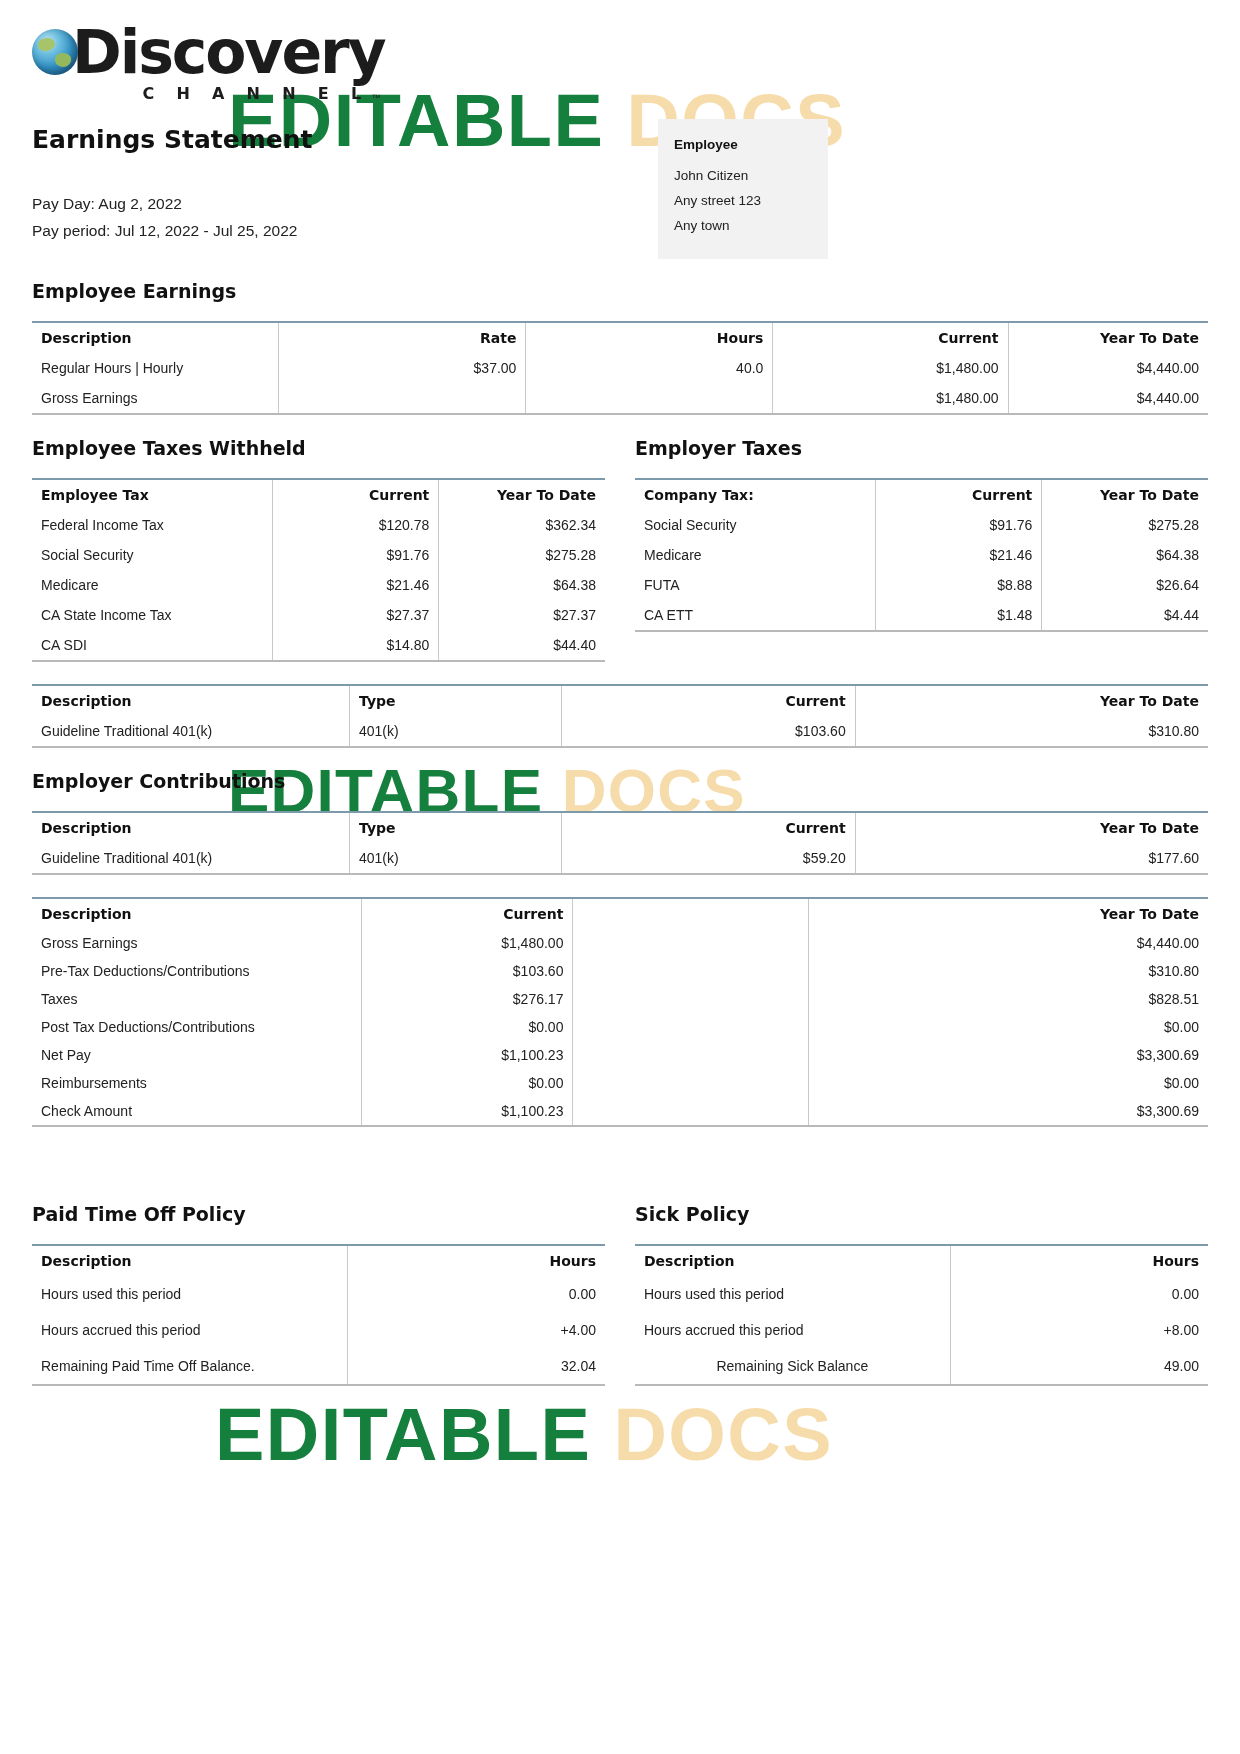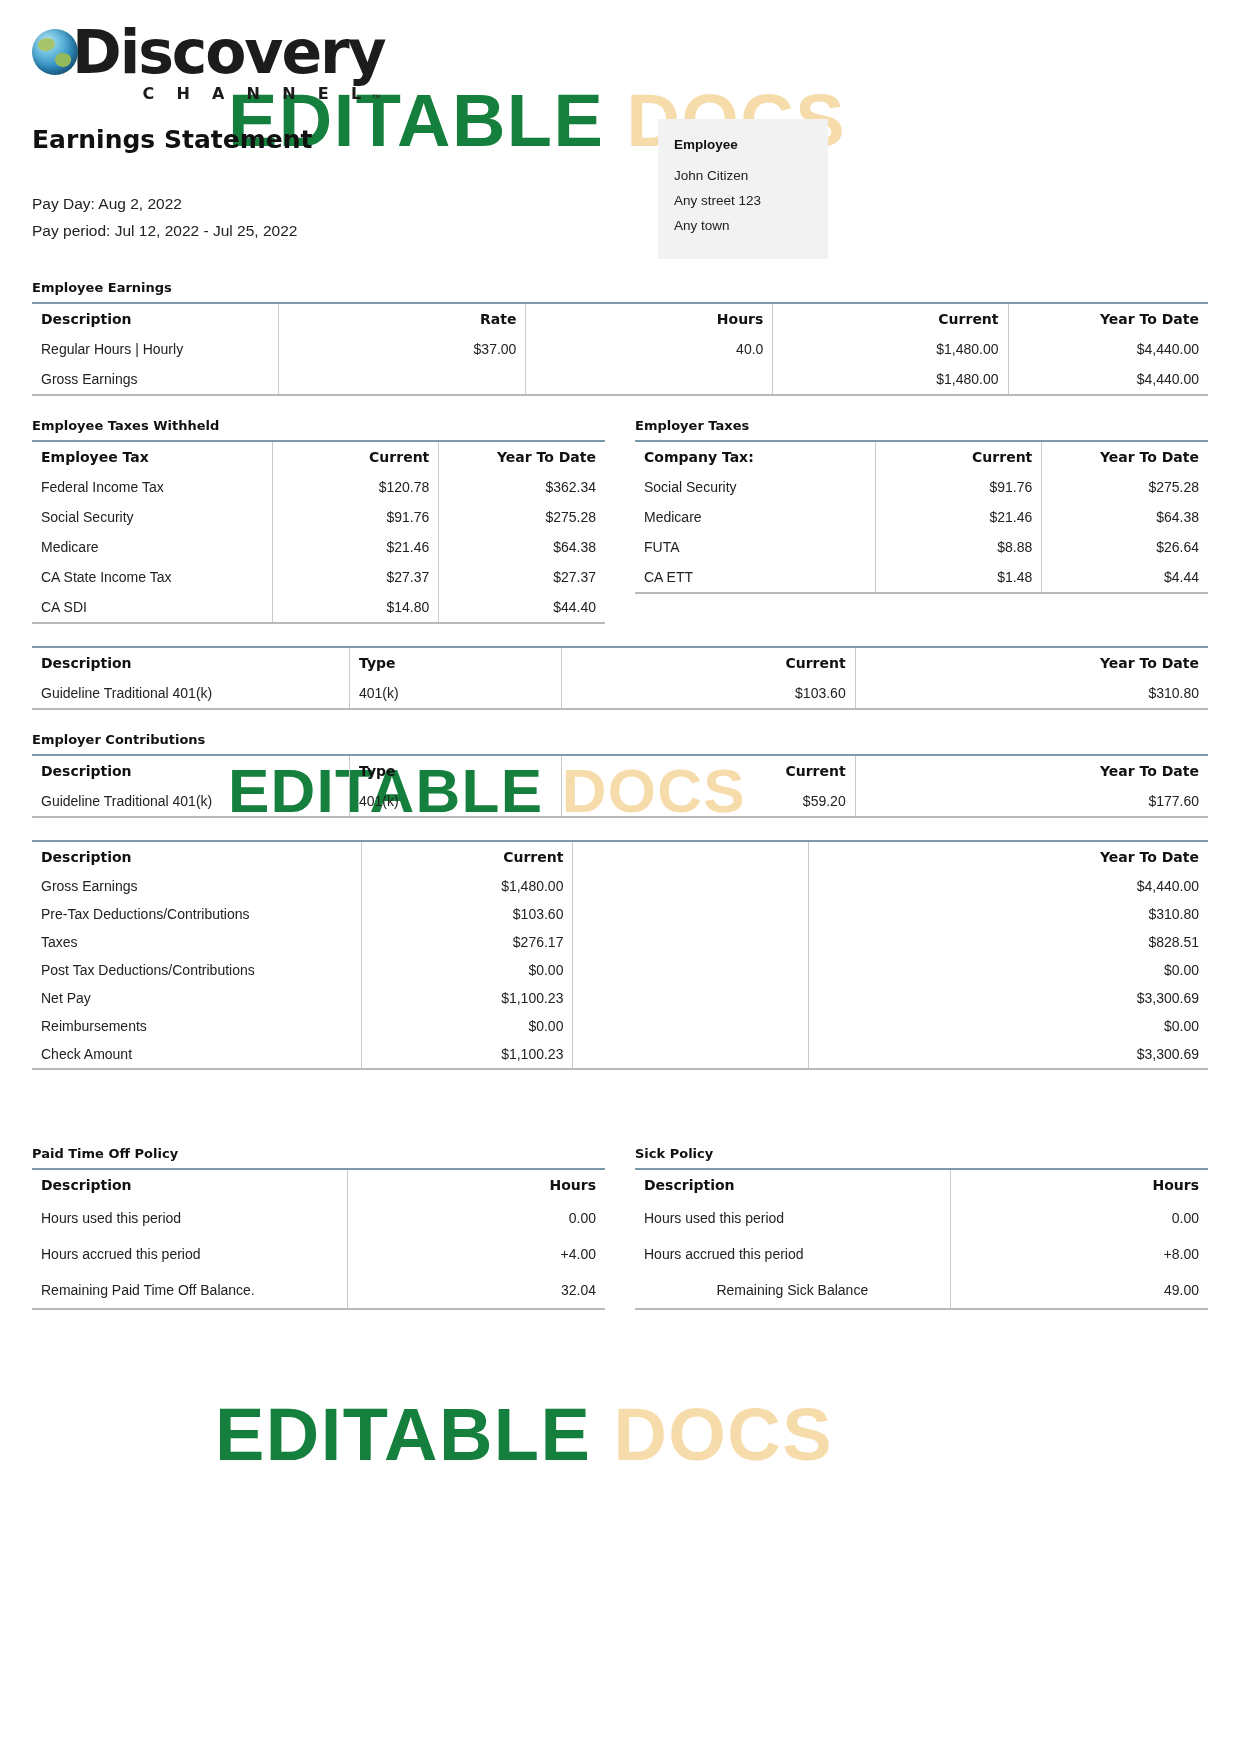--- a/index.html
+++ b/index.html
@@ -102,22 +102,22 @@
   .info-box.company { width: 205px; min-height: 163px; }
   .info-box.employee { width: 170px; min-height: 110px; }
   .info-box .bx-title { font-weight: 700; font-size: 13.5px; margin-bottom: 6px; color: #111; }
   .info-box .ln { white-space: pre-line; }
   .tight { line-height: 1.35; }
 
   
   .content { padding: 0 32px; margin-top: 36px; }
   .section { margin-bottom: 22px; }
   .sec-title {
-    font-size: 13px; font-weight: 700; color: #111;
-    padding-bottom: 7px;
+    font-size: 19px; font-weight: 700; color: #111;
+    padding-bottom: 19px;
     font-family: "DejaVu Sans", sans-serif;
   }
   table.grid {
     width: 100%; border-collapse: collapse;
     font-size: 14px; color: #222;
     table-layout: fixed;
   }
   table.grid th, table.grid td {
     padding: 7px 9px;
     border-left: 1px solid #c9c9c9;

